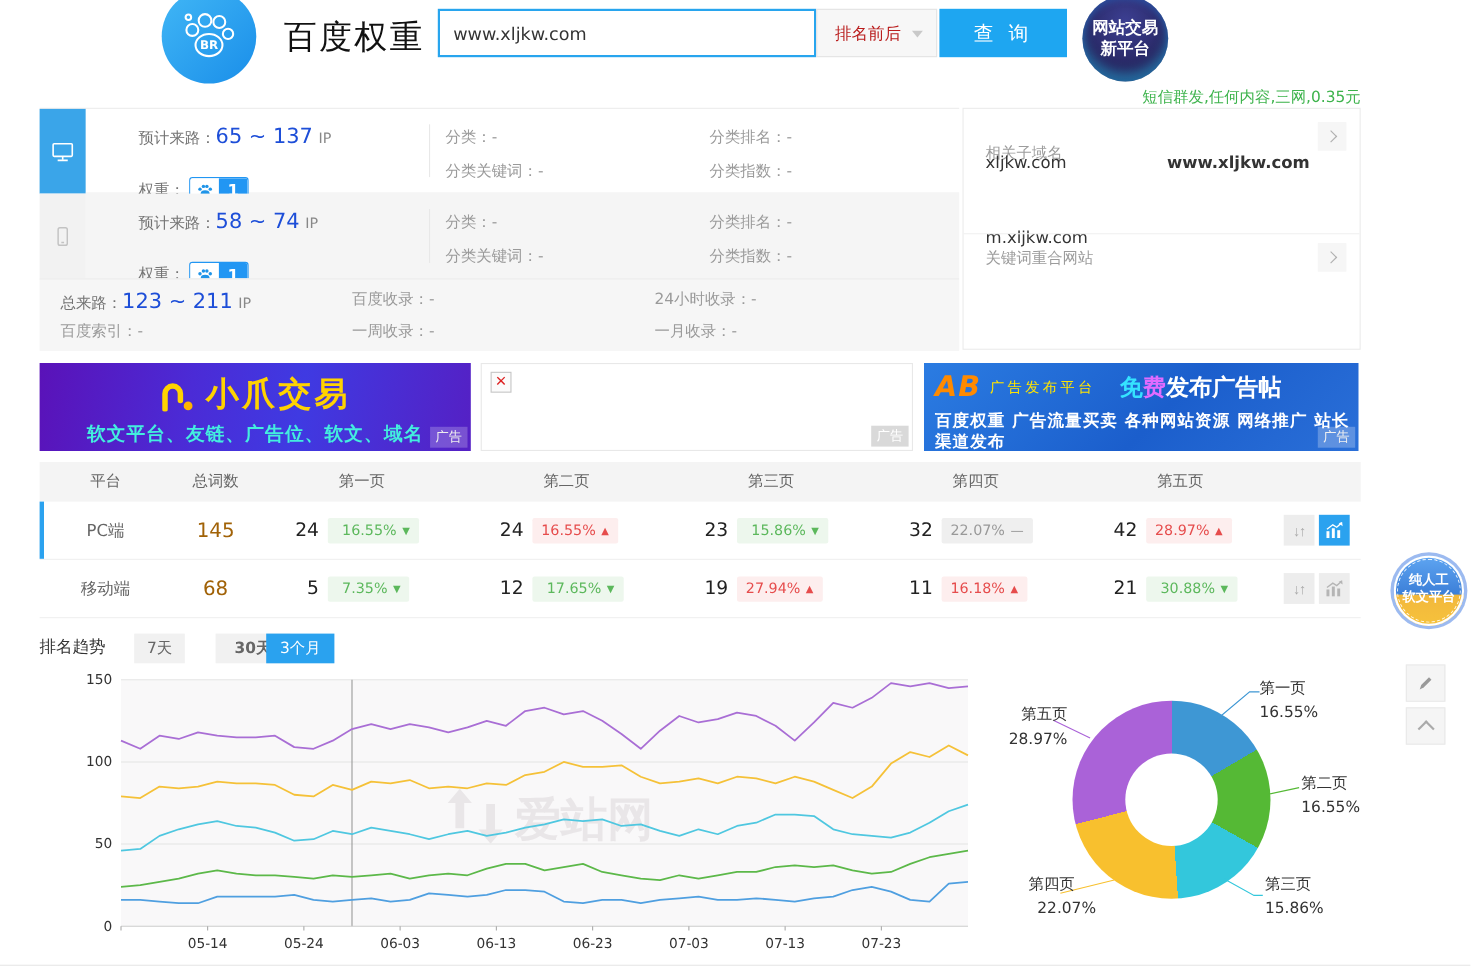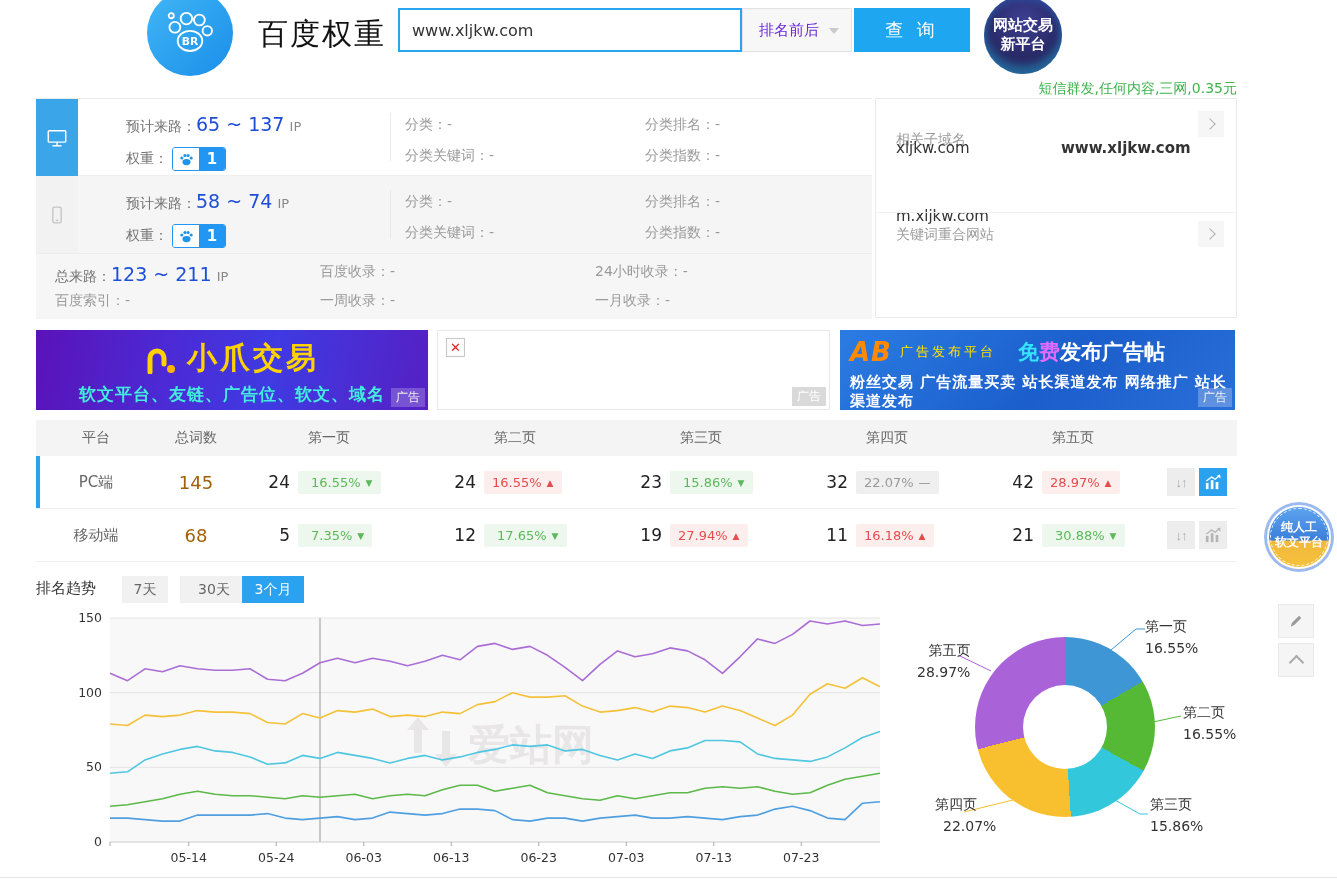--- a/index.html
+++ b/index.html
@@ -7,21 +7,21 @@
   .page { position:relative; width:1337px; height:885px; background:#fff; overflow:hidden; }
   .abs { position:absolute; }
 
   
   .logo { left:147px; top:-10px; width:86px; height:86px; border-radius:50%;
           background:linear-gradient(135deg,#41b7f6,#1a8ee9); display:flex; align-items:center; justify-content:center; }
   .site-title { left:258px; top:14px; font-size:30px; color:#111; letter-spacing:2px; font-weight:500; }
   .search-input { left:398px; top:8px; width:344px; height:44px; border:2px solid #28a5ee; background:#fff;
           font-size:16px; color:#333; padding-left:12px; outline:none; font-family:inherit; }
   .search-dd { left:742px; top:8px; width:110px; height:44px; background:#f7f7f7; border:1px solid #e3e3e3;
-          display:flex; align-items:center; padding-left:16px; font-size:15px; color:#6d28d9; cursor:pointer; }
+          display:flex; align-items:center; padding-left:16px; font-size:15px; color:#b91c1c; cursor:pointer; }
   .dd-caret { position:absolute; right:12px; top:19px; width:0; height:0;
           border-left:5px solid transparent; border-right:5px solid transparent; border-top:6px solid #c9c9c9; }
   .query-btn { left:854px; top:8px; width:116px; height:44px; background:#1ea6f1; color:#fff; border:none;
           font-size:18px; letter-spacing:4px; cursor:pointer; font-family:inherit; }
   .hdr-badge { left:984px; top:-4px; width:78px; height:78px; border-radius:50%;
           background:radial-gradient(circle at 50% 30%,#3c3f92 0%,#25245c 70%,#1c1b49 100%);
           color:#fff; font-size:15px; font-weight:bold; text-align:center; padding-top:20px; line-height:19px; cursor:pointer;
           box-shadow:0 4px 6px rgba(40,120,220,.35) inset, 0 -8px 10px rgba(40,190,240,.45) inset; }
   .promo-link { top:80px; right:100px; font-size:14px; color:#3db34c; cursor:pointer; }
 
@@ -34,21 +34,21 @@
   .side-mb { background:#f2f2f2; }
   .ov-row { position:absolute; left:42px; width:794px; height:77px; }
   .ov-row1 { top:0; background:#fff; border-bottom:1px solid #efefef; }
   .ov-row2 { top:77px; background:#f5f5f5; }
   .ov-row .div-v { position:absolute; left:312px; top:14px; bottom:14px; border-left:1px solid #e8e8e8; }
   .lbl { color:#737373; font-size:14px; }
   .lbl-lt { color:#9a9a9a; font-size:14px; }
   .num-blue { color:#1d4ed8; font-size:19px; }
   .unit { color:#888; font-size:13px; }
   .ov-l1 { left:48px; top:14px; }
-  .ov-l2 { left:48px; top:48px; display:flex; align-items:center;justify-content:center; }
+  .ov-l2 { left:48px; top:62px; display:flex; align-items:center;justify-content:center; }
   .ov-c1a { left:327px; top:17px; } .ov-c1b { left:327px; top:48px; }
   .ov-c2a { left:567px; top:17px; } .ov-c2b { left:567px; top:48px; }
   .w-badge { display:inline-flex; height:24px; border:1px solid #2196f3; border-radius:3px; overflow:hidden; margin-left:4px; cursor:pointer; }
   .w-badge .paw-seg { width:26px; background:#fff; display:flex; align-items:center; justify-content:center; }
   .w-badge .val-seg { width:26px; background:#2196f3; color:#fff; font-size:15px; font-weight:bold;
           display:flex; align-items:center; justify-content:center; }
   .ov-row3 { position:absolute; left:0; top:154px; width:836px; height:66px; background:#f6f6f6; border-top:1px solid #ececec; }
   .r3-c1 { left:19px; } .r3-c2 { left:284px; } .r3-c3 { left:559px; }
   .r3-l1 { top:9px; } .r3-l2 { top:38px; }
 
@@ -102,21 +102,21 @@
   .badge.gray .arr { font-size:12px; vertical-align:0; }
   .kicons { flex:1; display:flex; justify-content:flex-end; gap:4px; padding-right:10px; }
   .icon-btn { width:28px; height:28px; border:none; display:flex; align-items:center; justify-content:center; cursor:pointer; background:#ededed; }
   .icon-btn.blue { background:#2ba2ef; }
   .sort-glyph { color:#aaa; font-size:13px; font-weight:bold; letter-spacing:-1px; }
 
   
   .trend-label { left:36px; top:579px; font-size:15px; color:#333; }
   .tab { top:576px; height:27px; font-size:14px; border:none; cursor:pointer; background:#f1f1f1; color:#666; font-family:inherit; }
   .tab.active { background:#2aa2ef; color:#fff; }
-  .tab1 { left:122px; width:46px; } .tab2 { left:180px; width:68px; } .tab3 { left:242px; width:62px; }
+  .tab1 { left:122px; width:46px; } .tab2 { left:196px; width:68px;font-weight:bold; } .tab3 { left:242px; width:62px; }
 
   
   .linechart { left:36px; top:608px; width:850px; height:269px; }
   .donut-wrap { left:900px; top:603px; width:337px; height:274px; }
   .donut { position:absolute; left:75px; top:34px; width:180px; height:180px; border-radius:50%; }
   .donut::after { content:""; position:absolute; left:48px; top:48px; width:84px; height:84px; border-radius:50%; background:#fff; }
   .donut-leader { position:absolute; left:0; top:0; width:337px; height:274px; pointer-events:none; }
   .dlabel { position:absolute; font-size:14px; color:#333; line-height:22px; }
   .dl1 { left:245px; top:12px; }
   .dl2 { left:283px; top:98px; }
@@ -285,21 +285,21 @@
     <span class="broken-img">✕</span>
     <span class="ad-tag">广告</span>
   </div>
 
   <div class="abs ad ad3">
     <div class="ad3-r1">
       <span class="ad3-logo">AB</span>
       <span class="ad3-sub">广告发布平台</span>
       <span class="ad3-head"><span class="c1">免</span><span class="c2">费</span><span>发布广告帖</span></span>
     </div>
-    <div class="ad3-r2">粉丝交易  广告流量买卖  站长渠道发布  网络推广  站长渠道发布</div>
+    <div class="ad3-r2">百度权重  广告流量买卖  各种网站资源  网络推广  站长渠道发布</div>
 
     <span class="ad-tag">广告</span>
   </div>
 
   <div class="abs ktable">
     <div class="krow khead">
       <span class="kcol-platform">平台</span>
       <span class="kcol-total">总词数</span>
       <span class="kcol-page">第一页</span>
       <span class="kcol-page">第二页</span>

